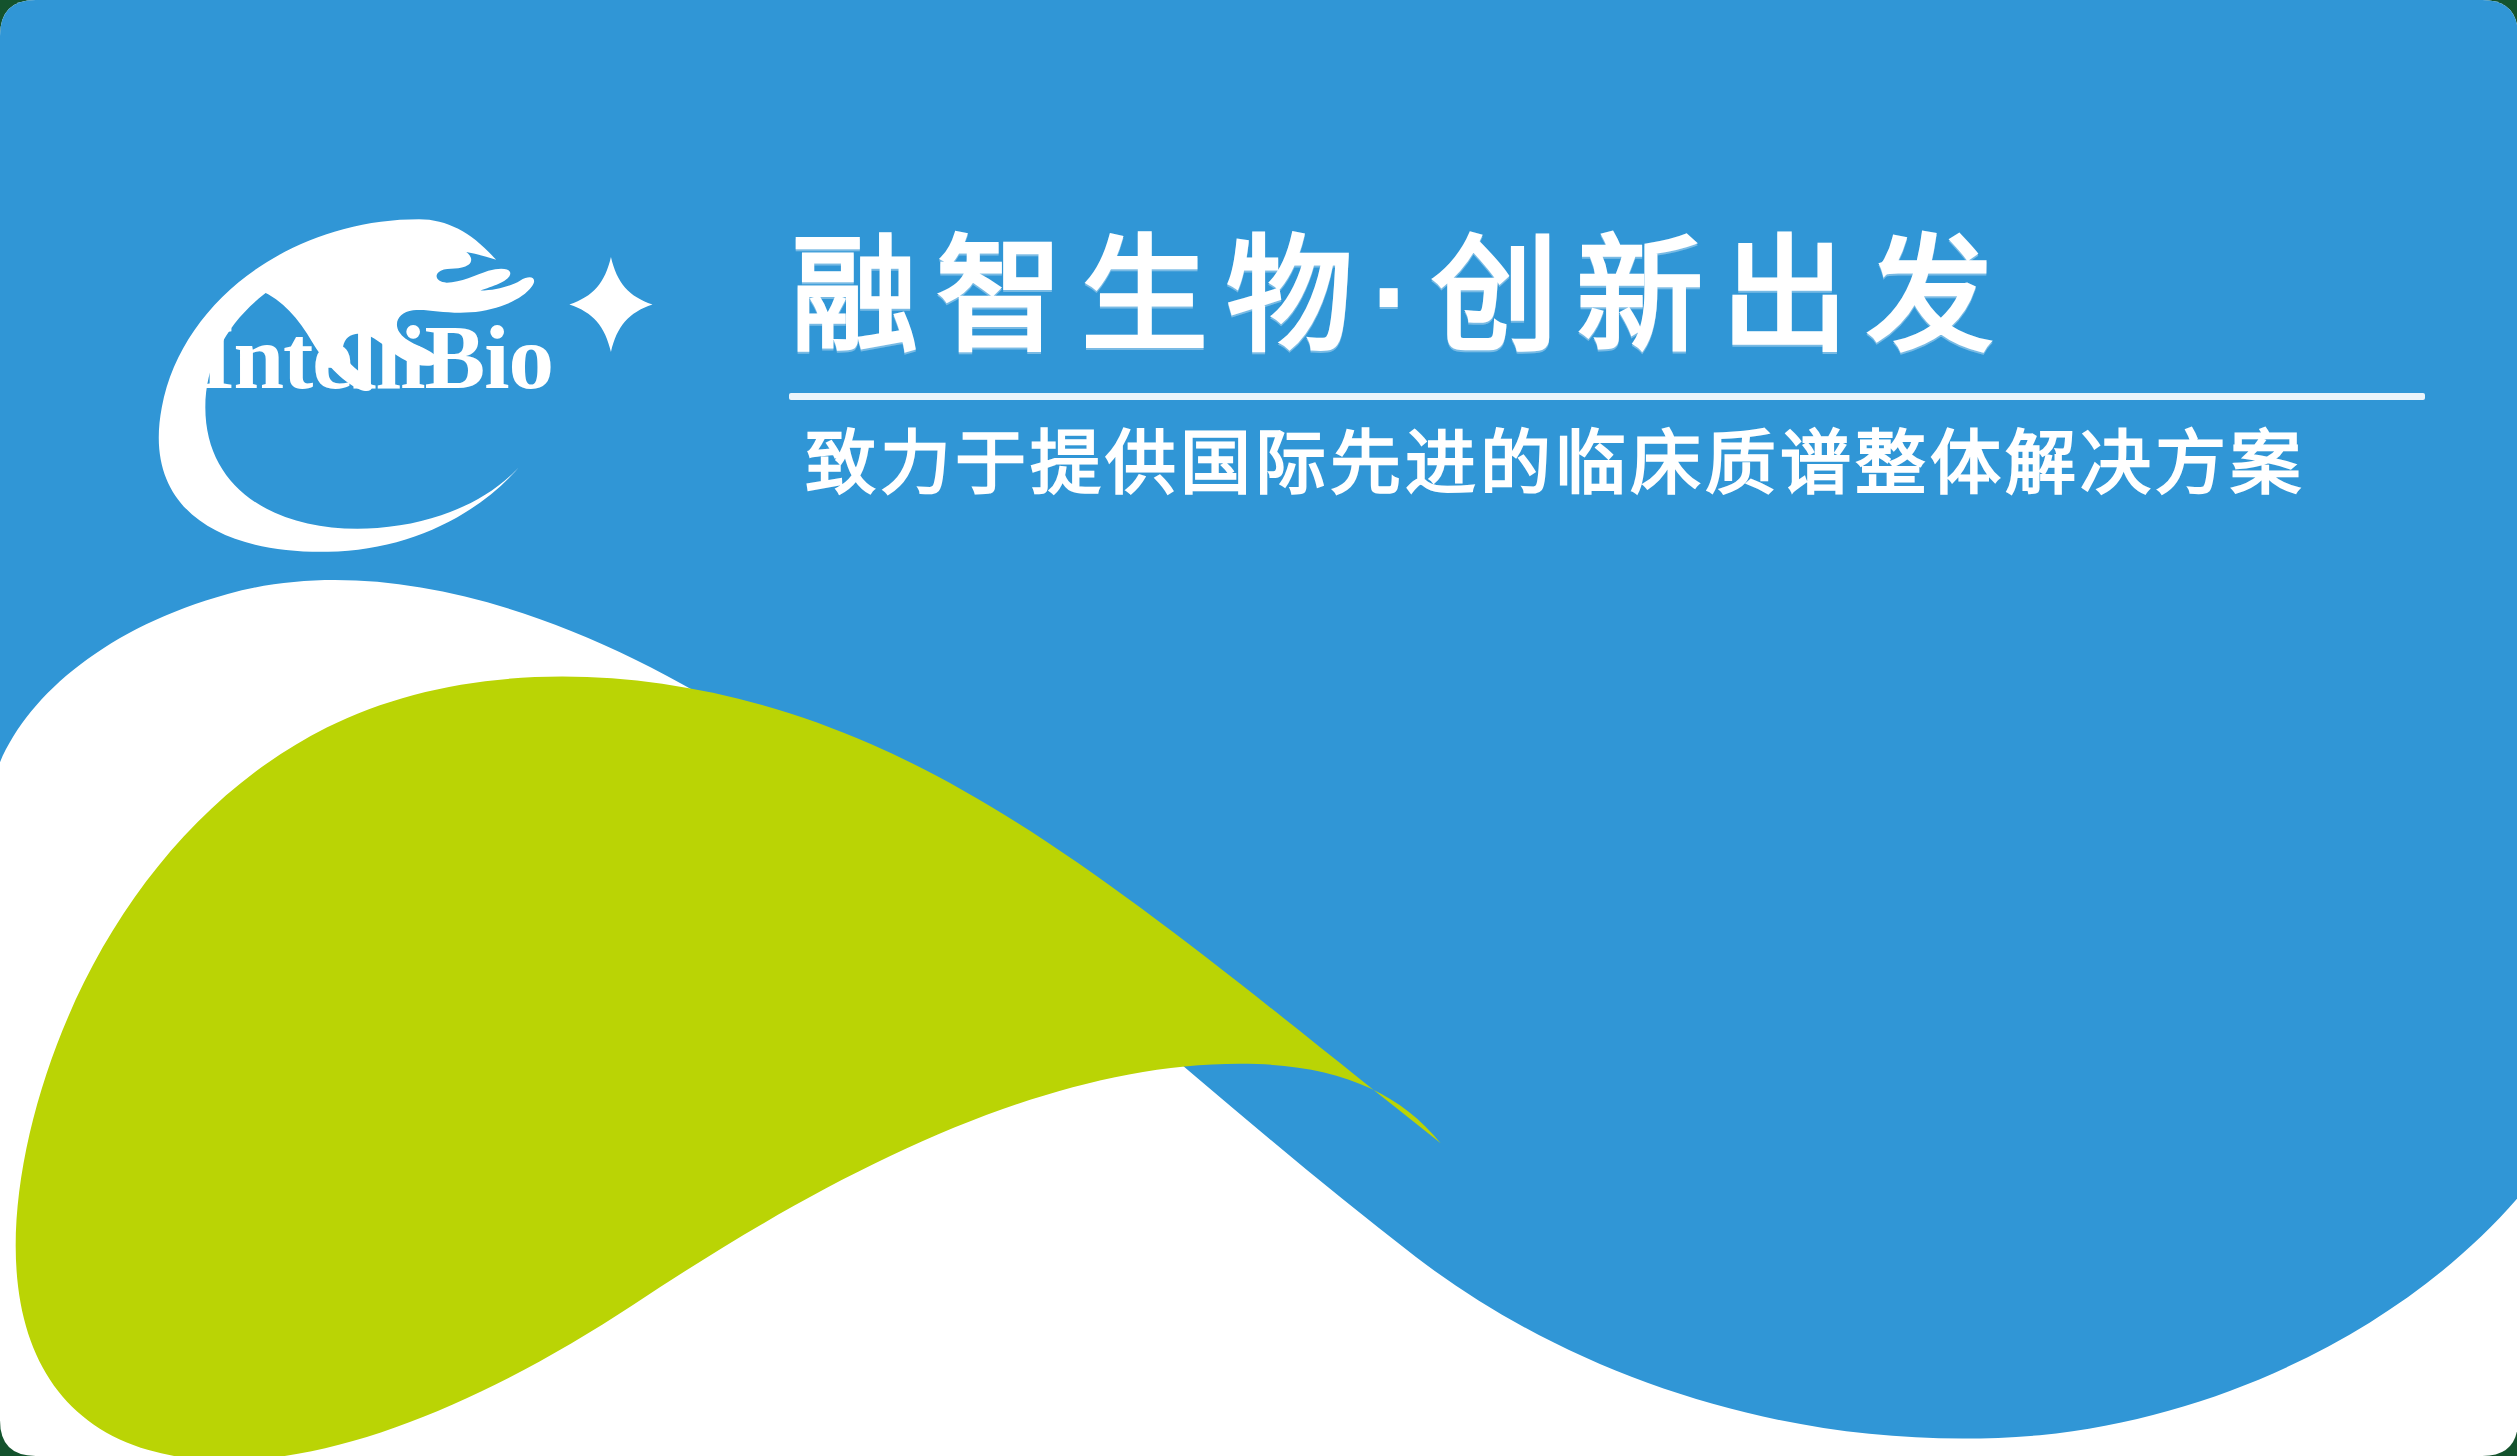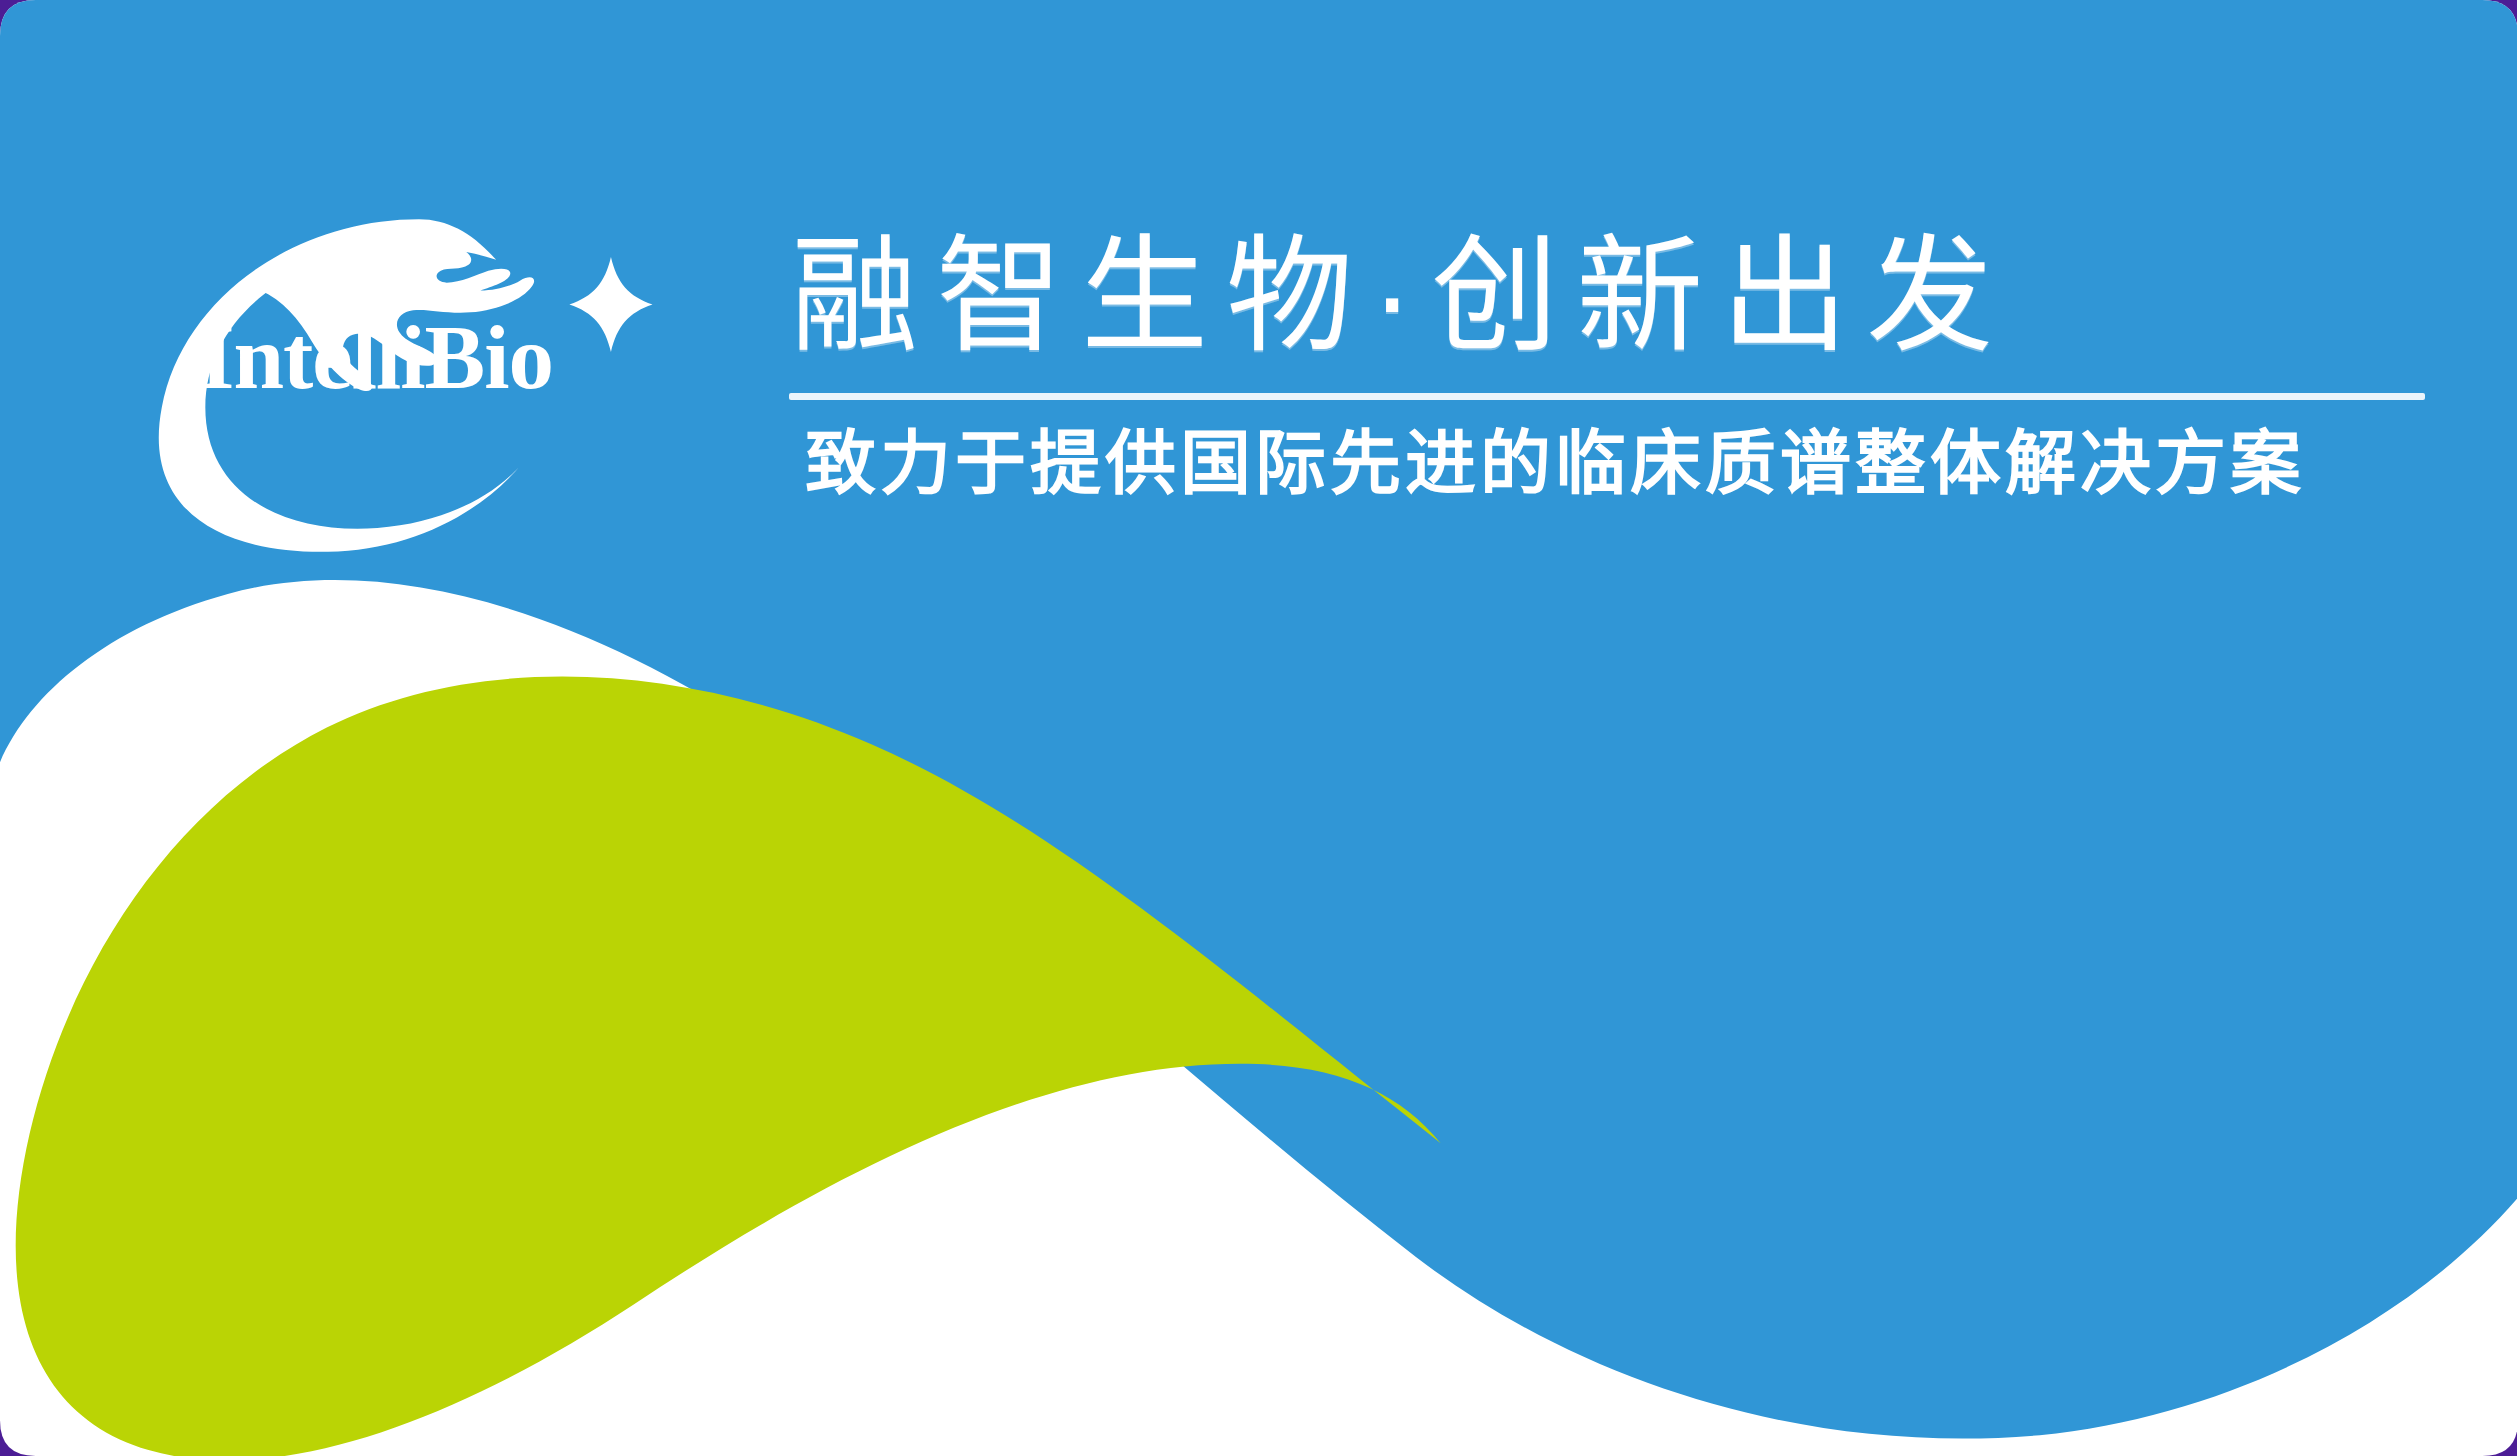--- a/index.html
+++ b/index.html
@@ -10,21 +10,21 @@
   }
   body {
     font-family: "Liberation Sans", "DejaVu Sans", sans-serif;
   }
 
   .banner {
     position: relative;
     width: 2518px;
     height: 1456px;
     overflow: hidden;
-    background: #4c1d95;
+    background: #14532d;
   }
 
   .banner-art {
     position: absolute;
     inset: 0;
     width: 100%;
     height: 100%;
     display: block;
   }
 
@@ -59,21 +59,21 @@
 
   
   .text-block {
     position: absolute;
     left: 787px;
     top: 213px;
     width: 1643px;
   }
   .headline {
     font-family: "Liberation Sans", "DejaVu Sans", sans-serif;
-    font-weight: normal;
+    font-weight: bold;
     color: #ffffff;
     font-size: 127px;
     line-height: 1.32;
     letter-spacing: 18px;
     white-space: nowrap;
     margin: 0;
     padding: 0 0 0 4px;
     text-shadow: 0 2px 0 rgba(255,255,255,0.35);
   }
   .divider {

